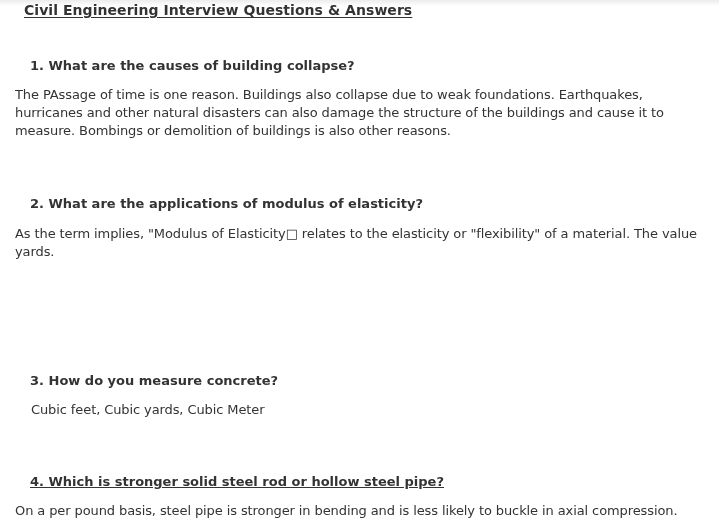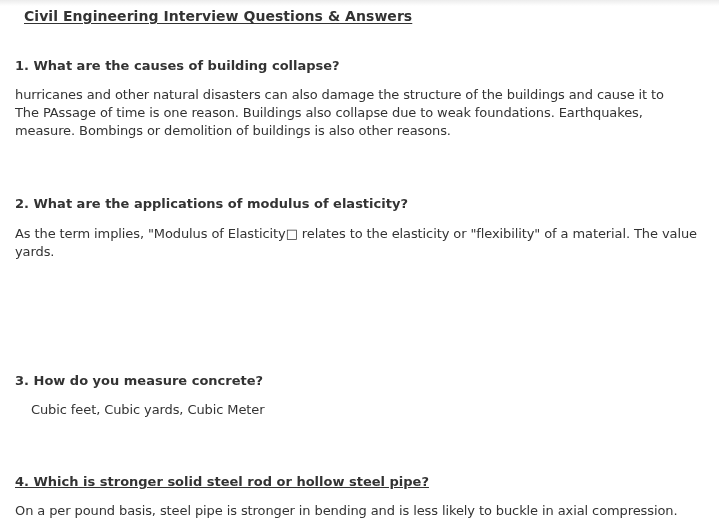--- a/index.html
+++ b/index.html
@@ -25,25 +25,24 @@
       position: absolute;
       left: 24px;
       top: 2px;
       font-size: 14px;
       font-weight: bold;
       color: #333333;
       text-decoration: underline;
       text-underline-offset: 2px;
       white-space: nowrap;
       letter-spacing: 0.05px;
-      margin-top: 6px;
     }
     .question {
       position: absolute;
-      left: 15px;
+      left: 30px;
       font-size: 13px;
       font-weight: bold;
       color: #333333;
       white-space: nowrap;
     }
     .answer {
       position: absolute;
       left: 15px;
       width: 704px;
       font-size: 13px;
@@ -55,22 +54,22 @@
   </style>
 </head>
 <body>
 
 <div class="topshade"></div>
 
 <div class="page-title">Civil Engineering Interview Questions &amp; Answers</div>
 
 <div class="question" style="top:58px;">1. What are the causes of building collapse?</div>
 <div class="answer" style="top:86px;">
+  <span class="line">The PAssage of time is one reason. Buildings also collapse due to weak foundations. Earthquakes,</span>
   <span class="line">hurricanes and other natural disasters can also damage the structure of the buildings and cause it to</span>
-  <span class="line">The PAssage of time is one reason. Buildings also collapse due to weak foundations. Earthquakes,</span>
   <span class="line">measure. Bombings or demolition of buildings is also other reasons.</span>
 </div>
 
 <div class="question" style="top:196px;">2. What are the applications of modulus of elasticity?</div>
 <div class="answer" style="top:225px;">
   <span class="line">As the term implies, "Modulus of Elasticity□ relates to the elasticity or "flexibility" of a material. The value</span>
   <span class="line">yards.</span>
 </div>
 
 <div class="question" style="top:373px;">3. How do you measure concrete?</div>

